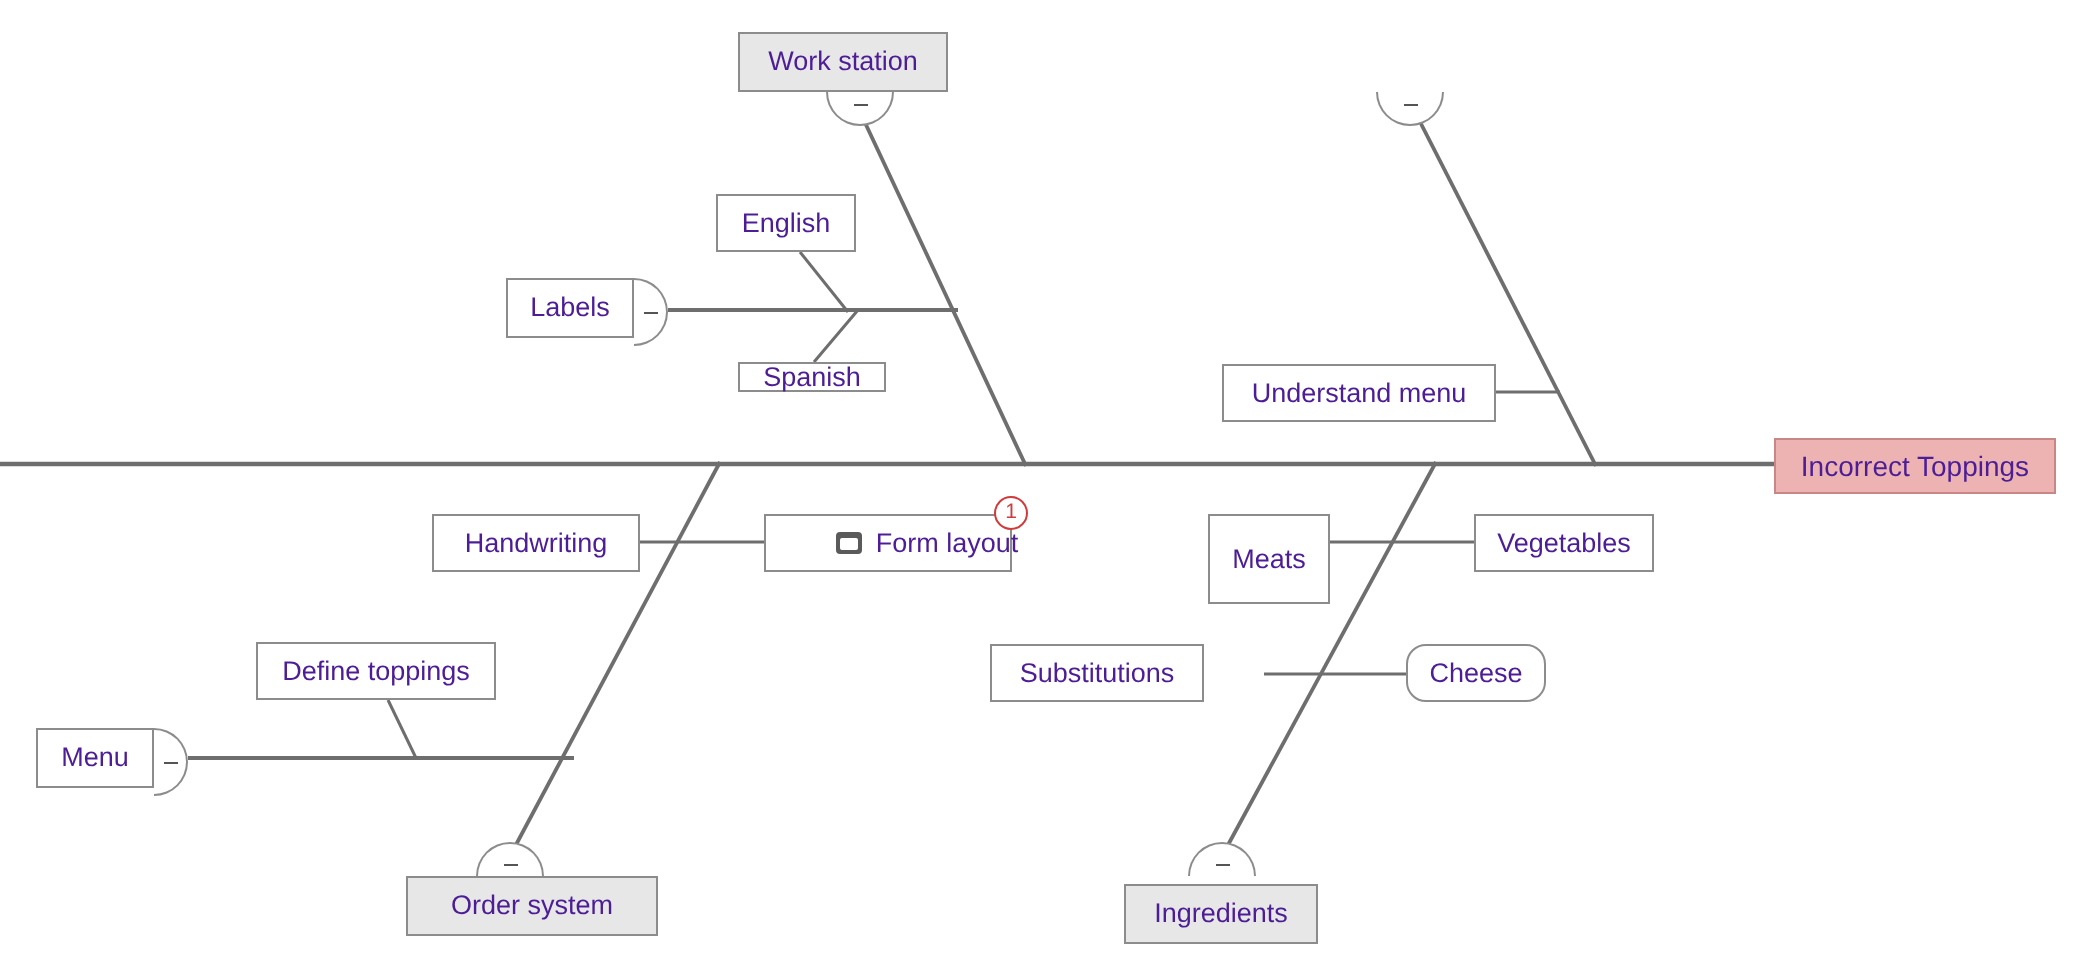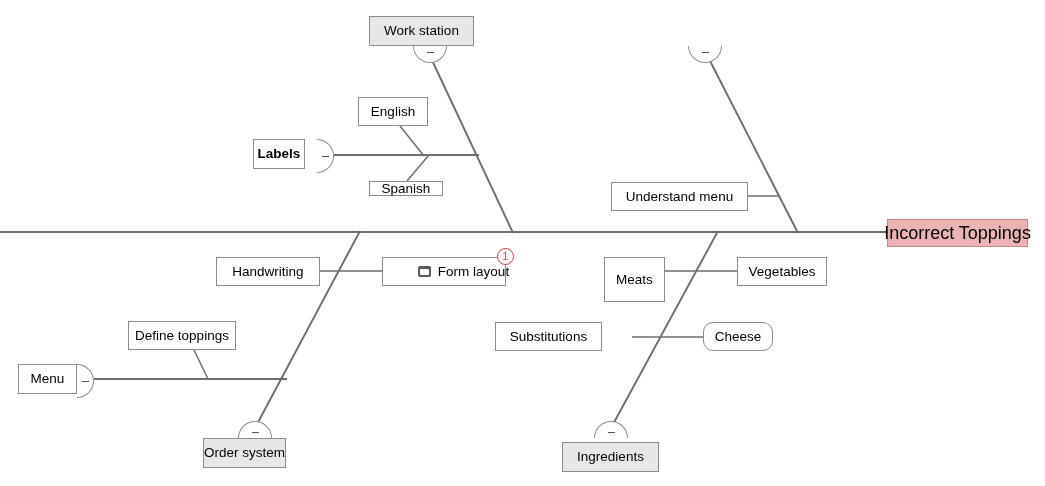--- a/index.html
+++ b/index.html
@@ -27,38 +27,38 @@
     height: 486px;
     pointer-events: none;
   }
 
   
   .node {
     position: absolute;
     box-sizing: border-box;
     border: 1px solid #8c8c8c;
     background: #ffffff;
-    color: #000000;
+    color: #4c1d95;
     font-size: 13.5px;
     line-height: 1;
     display: flex;
     align-items: center;
     justify-content: center;
     white-space: nowrap;
     z-index: 5;
     cursor: default;
   }
   .node.cat {
     background: #e7e7e7;
     border-color: #8c8c8c;
   }
   .node.effect {
     background: #edb3b3;
     border: 1px solid #c98686;
-    font-size: 18px;
+    font-size: 14px;
   }
 
   
   .handle {
     position: absolute;
     box-sizing: border-box;
     border: 1px solid #8c8c8c;
     background: #ffffff;
     z-index: 4;
     display: flex;
@@ -168,46 +168,46 @@
     </g>
   </svg>
 
   <div class="node effect" style="left:887px; top:219px; width:141px; height:28px;">Incorrect Toppings</div>
 
   <div class="node cat" style="left:369px; top:16px; width:105px; height:30px;">Work station</div>
   <div class="handle down" style="left:413px; top:46px;">
     <span class="minus"></span>
   </div>
 
-  <div class="node" style="left:253px; top:139px; width:52px; height:30px;font-weight:bold;">Labels</div>
+  <div class="node" style="left:253px; top:139px; width:64px; height:30px;">Labels</div>
   <div class="handle right" style="left:317px; top:139px;">
     <span class="minus"></span>
   </div>
 
   <div class="node" style="left:358px; top:97px; width:70px; height:29px;">English</div>
 
   <div class="node" style="left:369px; top:181px; width:74px; height:15px;">Spanish</div>
 
   <div class="handle down" style="left:688px; top:46px;">
     <span class="minus"></span>
   </div>
 
   <div class="node" style="left:611px; top:182px; width:137px; height:29px;">Understand menu</div>
 
-  <div class="node cat" style="left:203px; top:438px; width:83px; height:30px;">Order system</div>
+  <div class="node cat" style="left:203px; top:438px; width:126px; height:30px;">Order system</div>
   <div class="handle up" style="left:238px; top:421px;">
     <span class="minus"></span>
   </div>
 
   <div class="node" style="left:18px; top:364px; width:59px; height:30px;">Menu</div>
   <div class="handle right" style="left:77px; top:364px;">
     <span class="minus"></span>
   </div>
 
-  <div class="node" style="left:128px; top:321px; width:108px; height:29px;">Define toppings</div>
+  <div class="node" style="left:128px; top:321px; width:120px; height:29px;">Define toppings</div>
 
   <div class="node" style="left:216px; top:257px; width:104px; height:29px;">Handwriting</div>
 
   <div class="node" style="left:382px; top:257px; width:124px; height:29px;padding-left:39px;">
     <span class="note-icon"></span>
     <span>Form layout</span>
   </div>
   <div class="badge" style="left:497px; top:248px;">1</div>
 
   <div class="node cat" style="left:562px; top:442px; width:97px; height:30px;">Ingredients</div>

